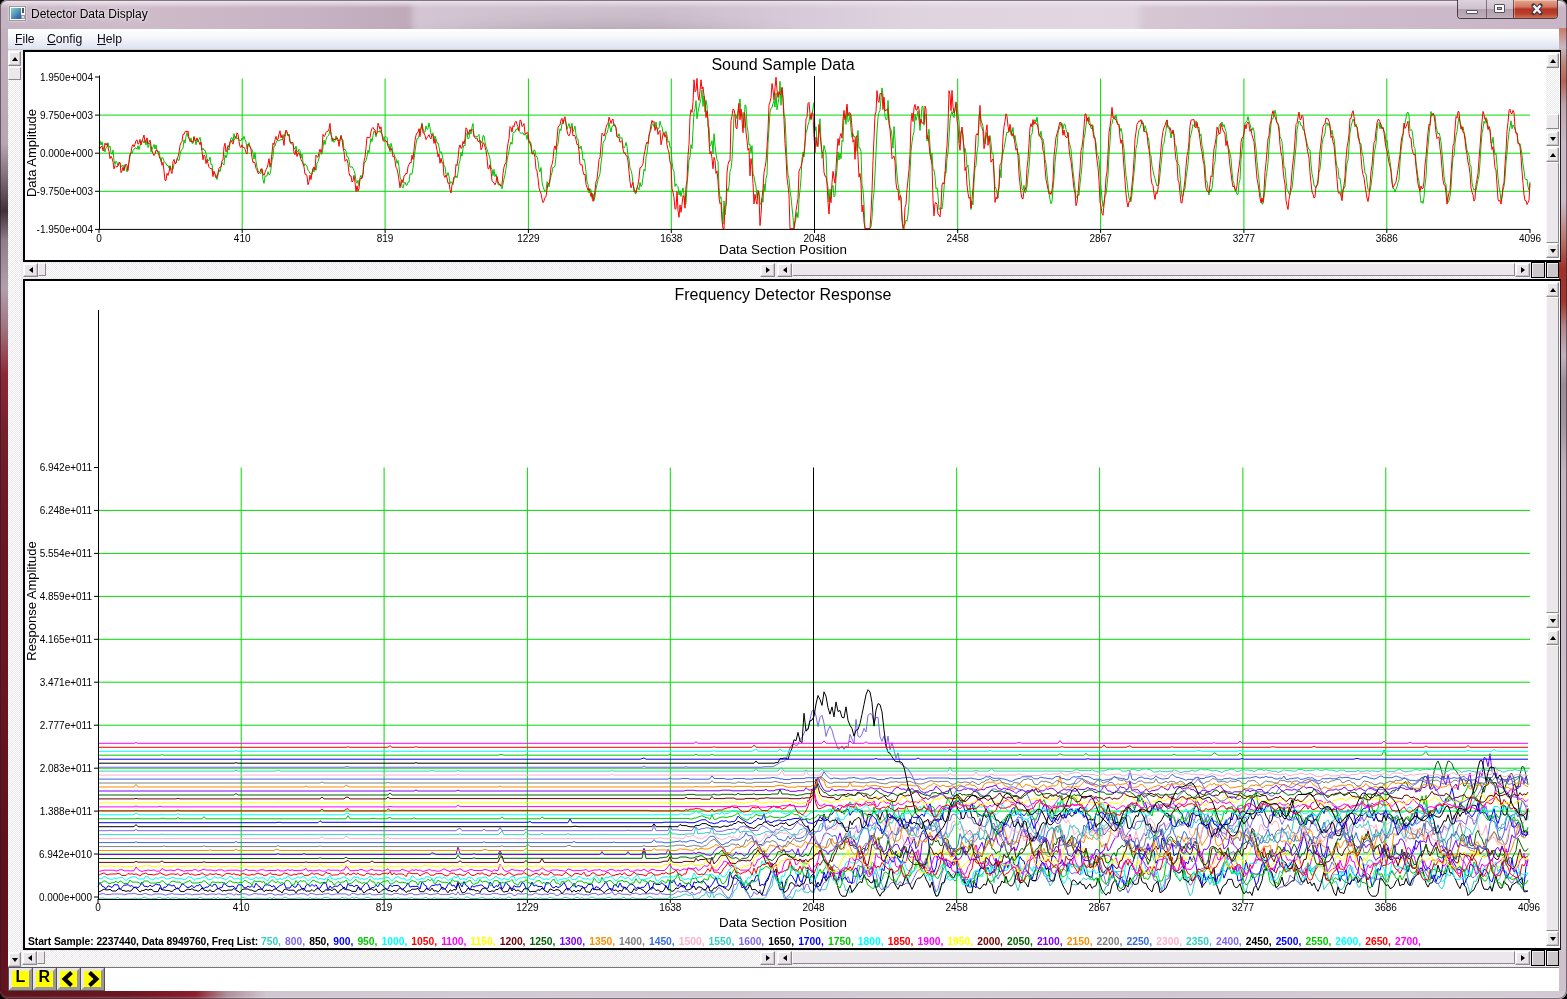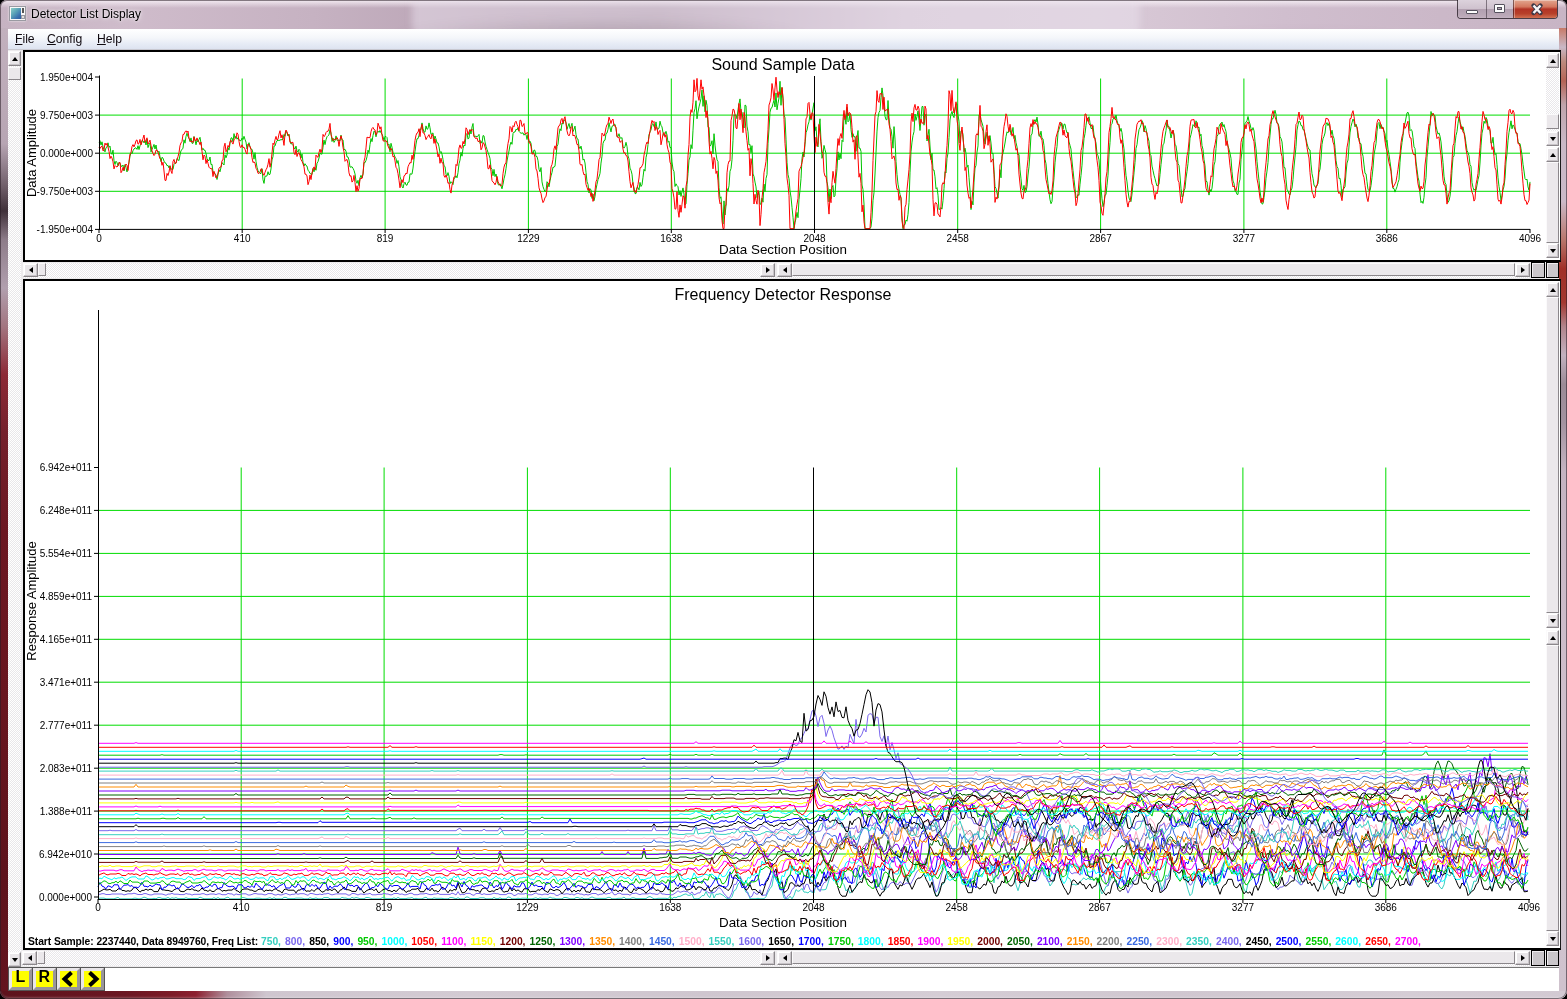--- a/index.html
+++ b/index.html
@@ -11,21 +11,21 @@
 <div style="position:absolute;left:1559px;top:28px;width:8px;height:963px;
 background:linear-gradient(#c77a68 0,#c9b8c6 2%,#bd8a7e 3.5%,#b56456 5.5%,#c0a4ac 8%,#c9b8c6 12%,#cbbac8 18%,#b8766c 22%,#a03028 25%,#a33830 28.5%,#b2848c 31%,#c2b1bf 34%,#9b8b96 37%,#a393a0 41%,#c4b3c1 46%,#cbbac8 58%,#cfc0cc 72%,#d0c3ce 86%,#cfc2cd 100%);"></div>
 <div style="position:absolute;left:0;top:991px;width:1567px;height:8px;border-radius:0 0 9px 9px;
 background:linear-gradient(90deg,#5d121c 0,#6b1722 8%,#7d1b27 11%,#8c2030 12.5%,#b08f9c 14.5%,#cfc6cf 17%,#d3cbd3 30%,#cfc6cf 45%,#d5cdd5 60%,#d0c7d0 75%,#d5cdd5 90%,#d2c9d2 100%);box-shadow:inset 0 -2px 2px rgba(255,255,255,.22)"></div>
 <div style="position:absolute;left:0;top:0;width:1567px;height:999px;border-radius:7px 7px 9px 9px;box-shadow:inset 0 0 0 1px rgba(40,28,36,.55)"></div>
 <div style="position:absolute;left:9px;top:6px;width:17px;height:15px;background:#f8f8f8;border:1px solid #9a9aa2;box-shadow:0 0 2px rgba(255,255,255,.8)">
 <div style="position:absolute;left:1px;top:1px;width:10px;height:11px;background:linear-gradient(135deg,#8fd0c8 0%,#5ba3b8 40%,#3a6fae 75%,#2f5f9e 100%)"></div>
 <div style="position:absolute;left:11px;top:8px;width:4px;height:4px;background:#e0e0e0;border:1px solid #9a9aa2"></div>
 <div style="position:absolute;left:12px;top:1px;width:2px;height:5px;background:#555"></div>
   </div>
-<div style="position:absolute;left:31px;top:7px;font-size:12px;color:#000;text-shadow:0 0 3px rgba(255,255,255,.9),0 0 6px rgba(255,255,255,.7)">Detector List Display</div>
+<div style="position:absolute;left:31px;top:7px;font-size:12px;color:#000;text-shadow:0 0 3px rgba(255,255,255,.9),0 0 6px rgba(255,255,255,.7)">Detector Data Display</div>
 <div style="position:absolute;left:1457px;top:0;width:101px;height:19px;border-radius:0 0 4px 4px;border:1px solid rgba(30,20,28,.75);border-top:none;box-shadow:inset 0 0 0 1px rgba(255,255,255,.45);overflow:hidden">
 <div style="position:absolute;left:0;top:0;width:28px;height:19px;background:linear-gradient(#dcd2dc 0%,#cfc2ce 45%,#b2a0b0 50%,#bcaab9 85%,#c9b8c6 100%)">
  <div style="position:absolute;left:8px;top:10px;width:12px;height:4px;background:#fdfdfd;border:1px solid #56525e;border-radius:1px"></div>
     </div>
 <div style="position:absolute;left:28px;top:0;width:27px;height:19px;border-left:1px solid rgba(40,30,40,.5);background:linear-gradient(#dcd2dc 0%,#cfc2ce 45%,#b2a0b0 50%,#bcaab9 85%,#c9b8c6 100%)">
  <div style="position:absolute;left:7px;top:3.5px;width:11px;height:9px;background:#fdfdfd;border:1px solid #56525e;border-radius:1px">
         <div style="position:absolute;left:2px;top:2px;width:5px;height:3px;background:#b8a8b6;border:1px solid #56525e"></div>
       </div>
     </div>
 <div style="position:absolute;left:55px;top:0;width:46px;height:19px;border-left:1px solid rgba(40,30,40,.5);background:linear-gradient(#e2a68f 0%,#d4775e 36%,#b23325 48%,#b7402a 72%,#cd6a4d 92%,#d98d74 100%);box-shadow:inset 0 0 0 1px rgba(255,255,255,.35)">

